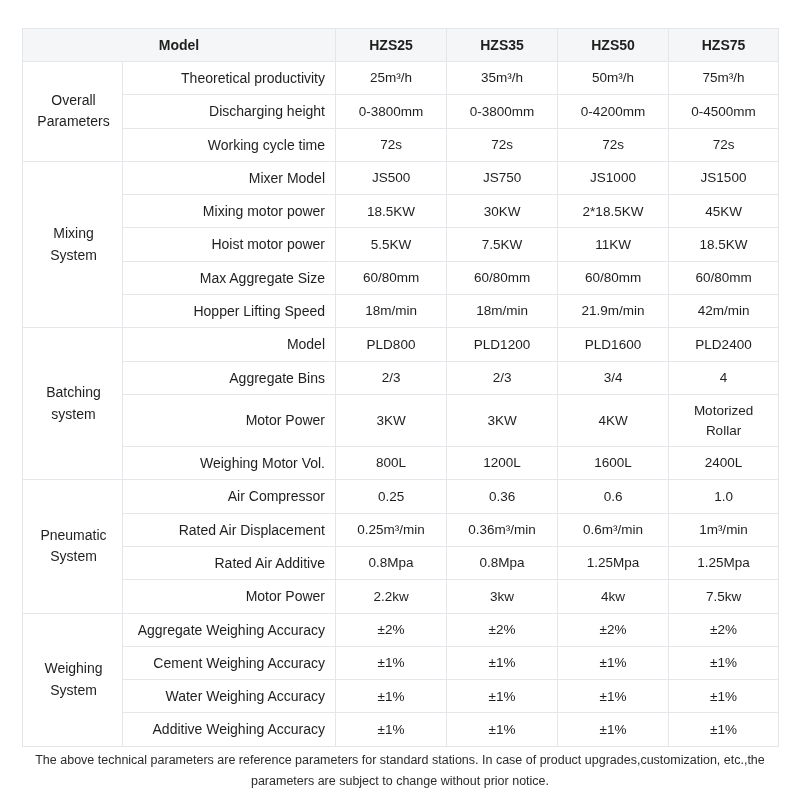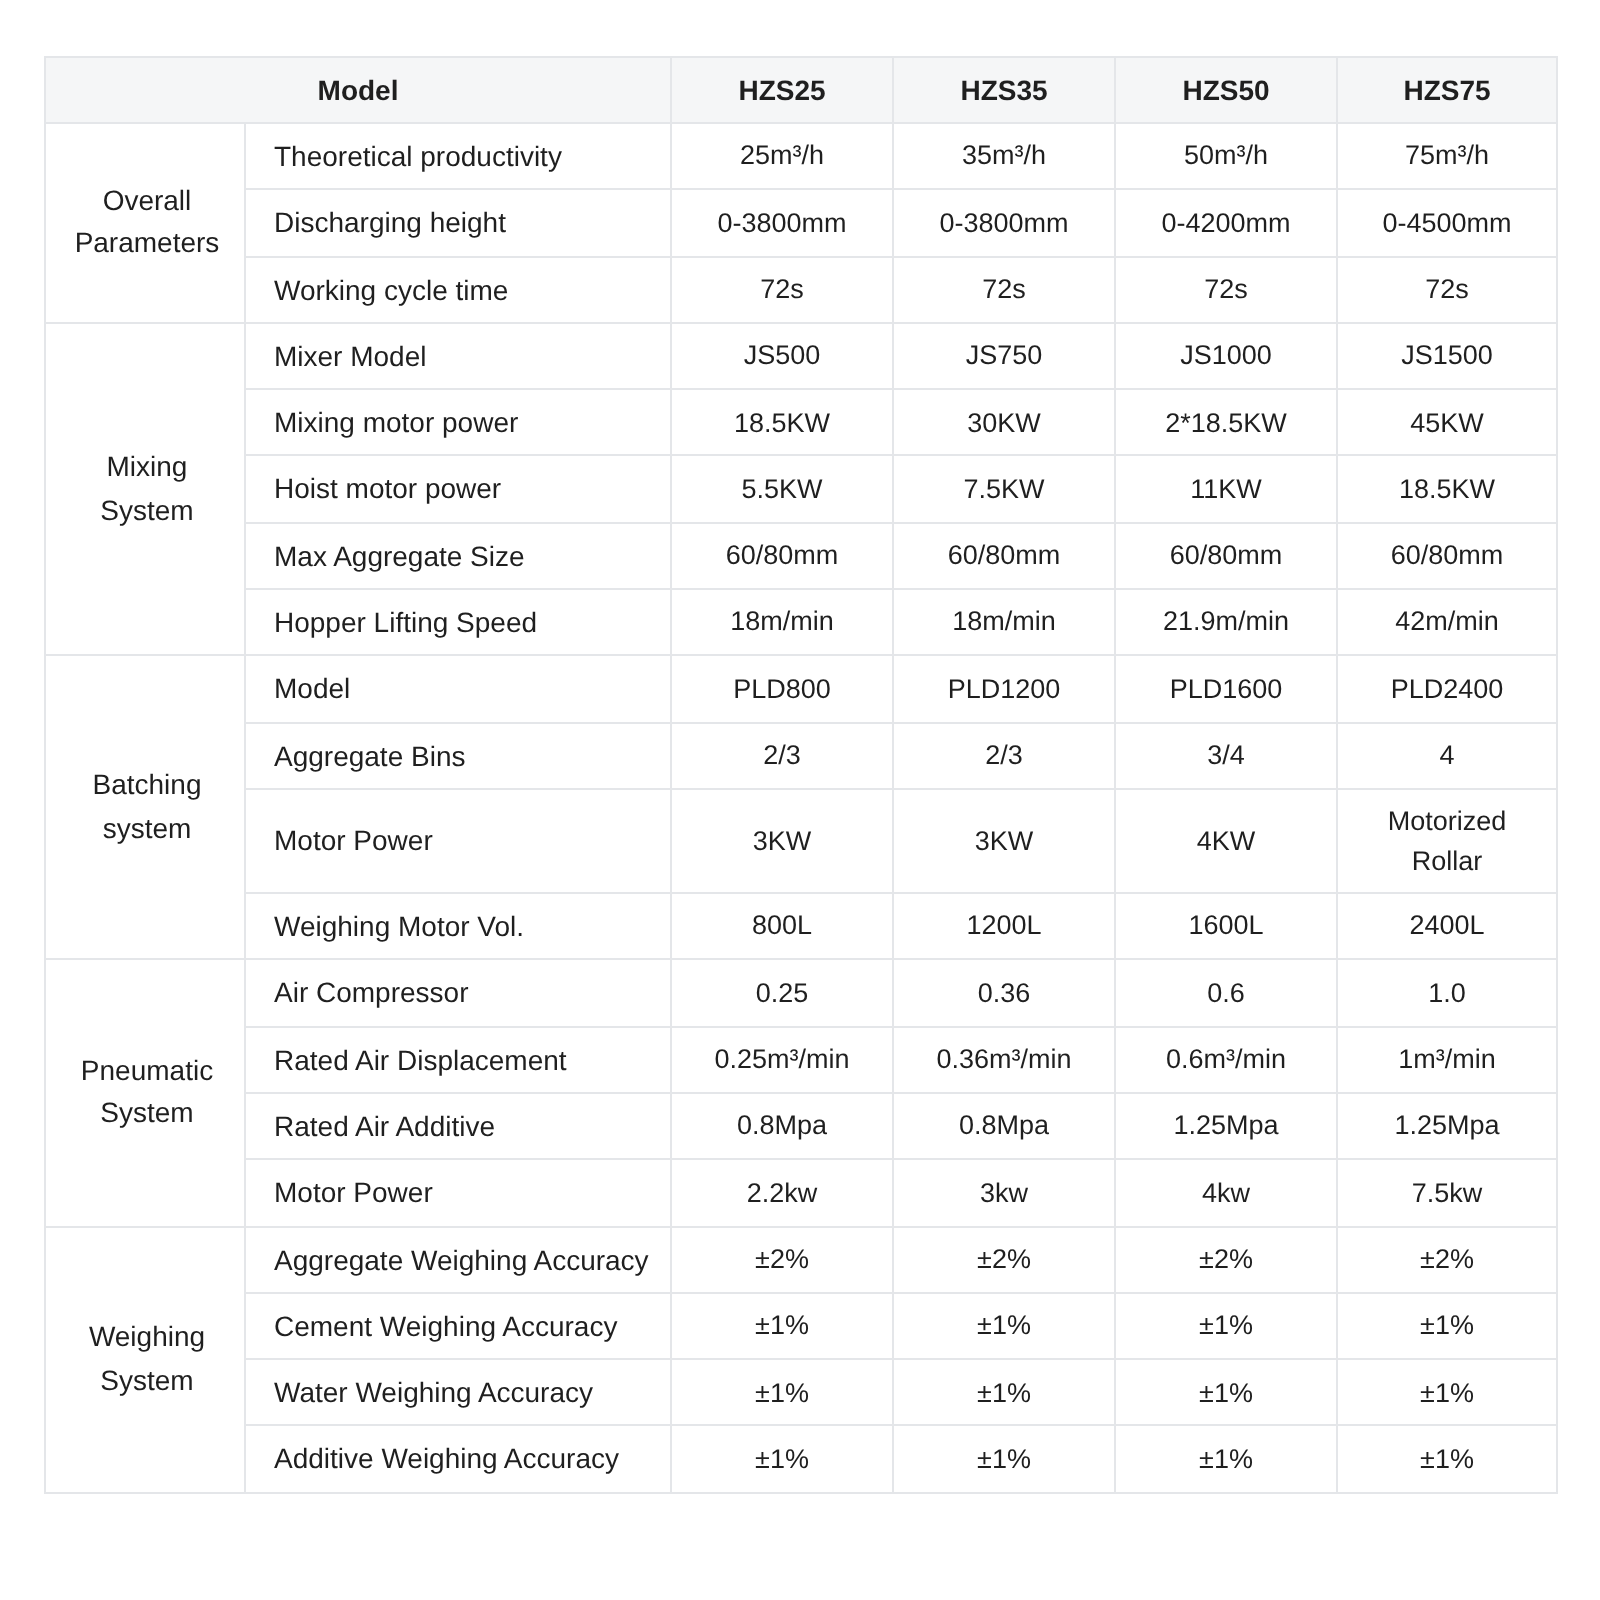--- a/index.html
+++ b/index.html
@@ -37,21 +37,21 @@
   .spec td.cat {
     padding: 6px 10px 6px 12px;
     font-size: 14px;
     line-height: 1.55;
     text-align: center;
     vertical-align: middle;
     background: transparent;
   }
   .spec td.param {
     padding: 6px 10px 6px 14px;
-    text-align: left;
+    text-align: right;
     font-size: 14px;
     line-height: 1.45;
     height: 32px;
     vertical-align: middle;
   }
   .spec td.val {
     padding: 6px 8px;
     text-align: center;
     font-size: 13.5px;
     line-height: 1.45;
@@ -251,14 +251,15 @@
         <tr>
           <td class="param">Additive Weighing Accuracy</td>
           <td class="val">±1%</td>
           <td class="val">±1%</td>
           <td class="val">±1%</td>
           <td class="val">±1%</td>
         </tr>
       </tbody>
   </table>
 
+  <div class="footer-note">The above technical parameters are reference parameters for standard stations. In case of product upgrades,customization, etc.,the parameters are subject to change without prior notice.</div>
 
 </div>
 
 </body></html>

